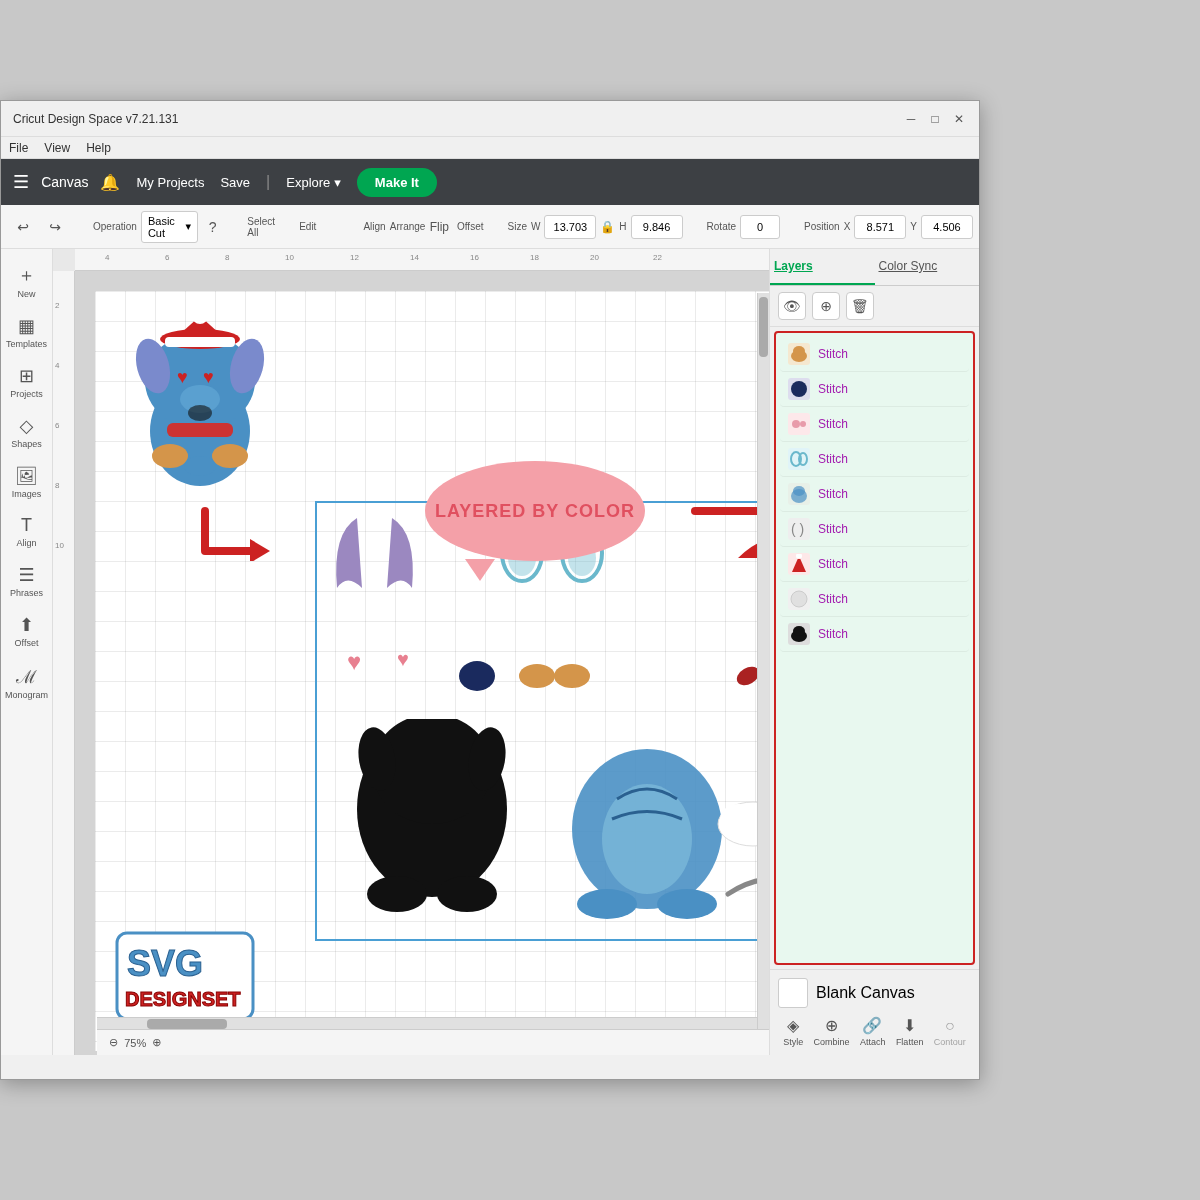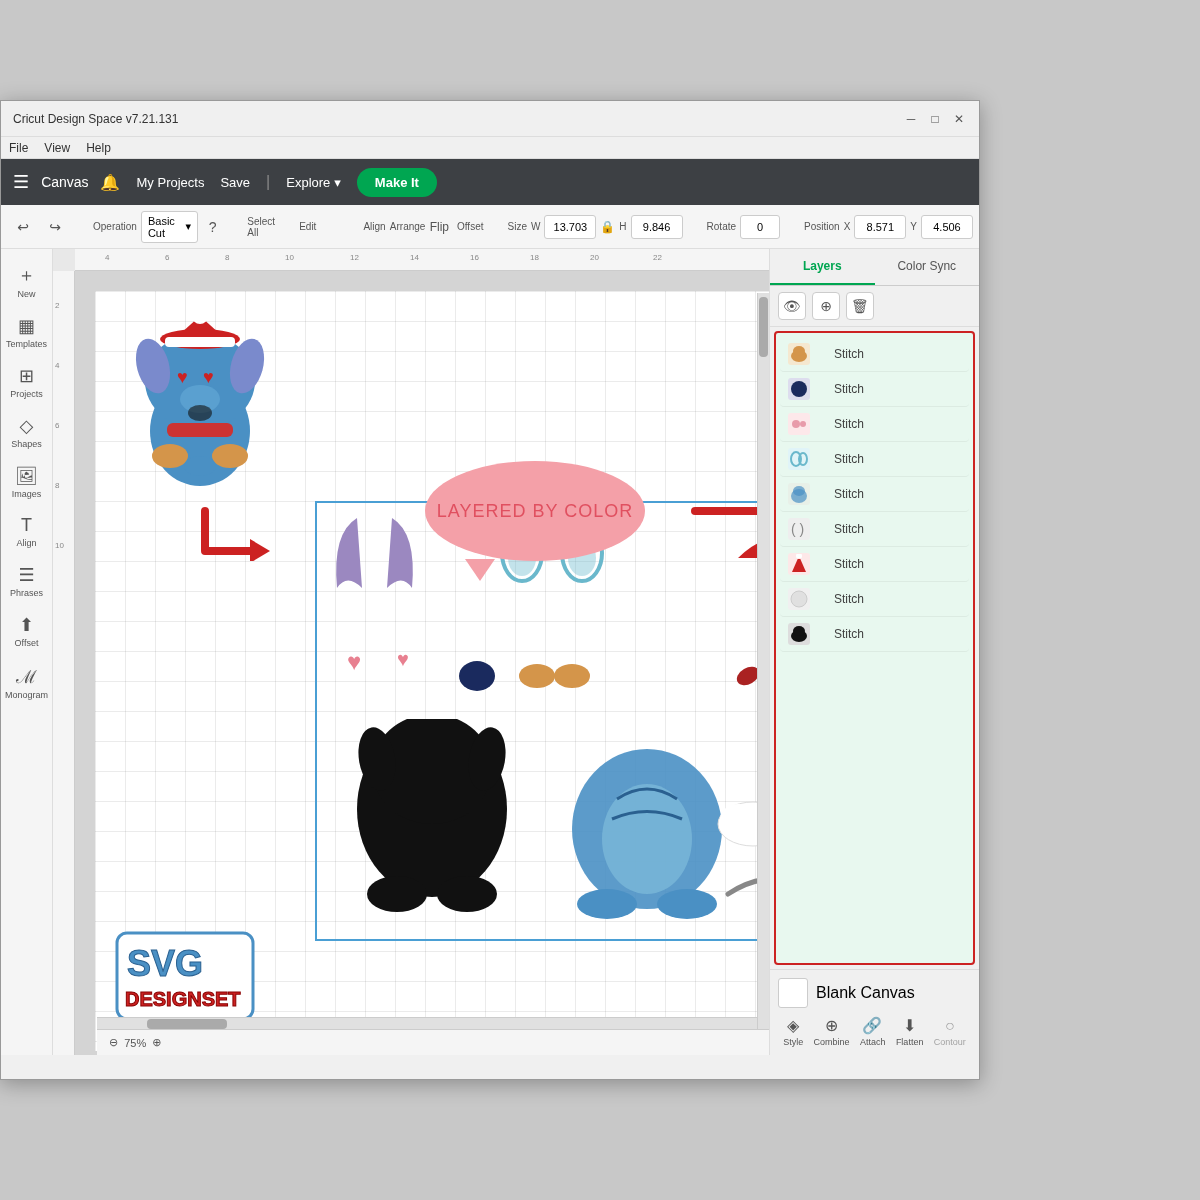--- a/index.html
+++ b/index.html
@@ -227,21 +227,21 @@
       left: 330px;
       background: #f4a0a8;
       border-radius: 50%;
       width: 220px;
       height: 100px;
       display: flex;
       align-items: center;
       justify-content: center;
       z-index: 6;
       font-size: 18px;
-      font-weight: 400;
+      font-weight: 700;
       color: #e05060;
       letter-spacing: 1px;
     }
     .speech-bubble::after {
       content: '';
       position: absolute;
       bottom: -20px;
       left: 40px;
       width: 0; height: 0;
       border-left: 15px solid transparent;
@@ -281,26 +281,27 @@
       border-left: 1px solid #ddd;
       display: flex;
       flex-direction: column;
     }
     .panel-tabs {
       display: flex;
       border-bottom: 1px solid #ccc;
     }
     .panel-tab {
       flex: 1;
-      text-align: center;
+      text-align: left;
       padding: 10px 4px;
       font-size: 12px;
       cursor: pointer;
       color: #555;
       border-bottom: 2px solid transparent;
+      text-decoration: underline;
     }
     .panel-tab.active {
       color: #00a651;
       border-bottom: 2px solid #00a651;
       font-weight: 600;
     }
     .panel-toolbar {
       display: flex;
       align-items: center;
       padding: 6px 8px;
@@ -328,25 +329,25 @@
       padding: 4px;
       border: 2px solid #cc2222;
       margin: 4px;
       border-radius: 4px;
       background: #e8f8ef;
     }
     .layer-item {
       display: flex;
       align-items: center;
       padding: 6px 8px;
-      gap: 24px;
+      gap: 8px;
       border-radius: 4px;
       cursor: pointer;
       font-size: 12px;
-      color: #404040;
+      color: #a21caf;
       border-bottom: 1px solid rgba(0,0,0,0.05);
     }
     .layer-thumb {
       width: 22px;
       height: 22px;
       border-radius: 3px;
       flex-shrink: 0;
       display: flex;
       align-items: center;
       justify-content: center;

